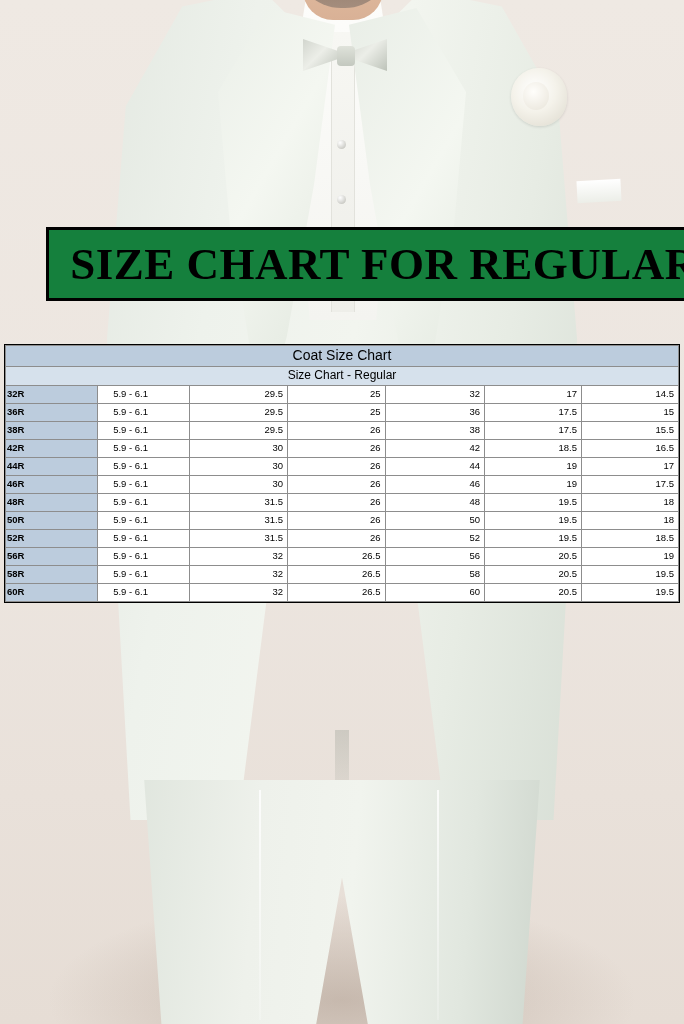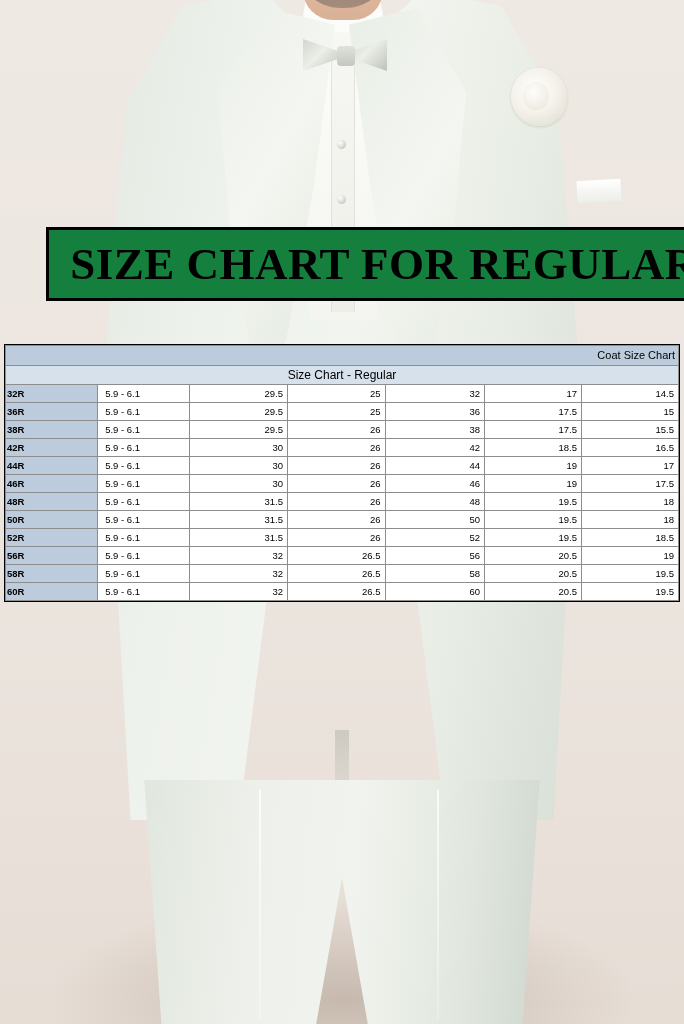--- a/index.html
+++ b/index.html
@@ -208,23 +208,23 @@
     table-layout: fixed;
   }
   table.size-chart td, table.size-chart th {
     border: 1px solid #8d8d8d;
     padding: 1px 3px;
     font-weight: normal;
     line-height: 1.25;
   }
   .title-row td {
     background: #bcccdd;
-    text-align: right;
+    text-align: center;
     font-weight: bold;
-    font-size: 11px;
+    font-size: 14px;
     height: 17px;
   }
   .subtitle-row td {
     background: #d6e1ec;
     text-align: center;
     font-weight: bold;
     font-size: 12px;
     height: 16px;
   }
   .head-row td {
@@ -240,21 +240,21 @@
     font-size: 9.5px;
   }
   .data-row td.sz {
     background: #bcccdd;
     font-weight: bold;
     text-align: left;
     padding-left: 1px;
   }
   .data-row td.ht {
     text-align: left;
-    padding-left: 7px;
+    padding-left: 15px;
   }
   .data-row td.num {
     text-align: right;
     padding-right: 4px;
   }
   .col-size   { width: 13.7%; }
   .col-height { width: 13.7%; }
   .col-length { width: 14.5%; }
   .col-sleeve { width: 14.5%; }
   .col-chest  { width: 14.8%; }

